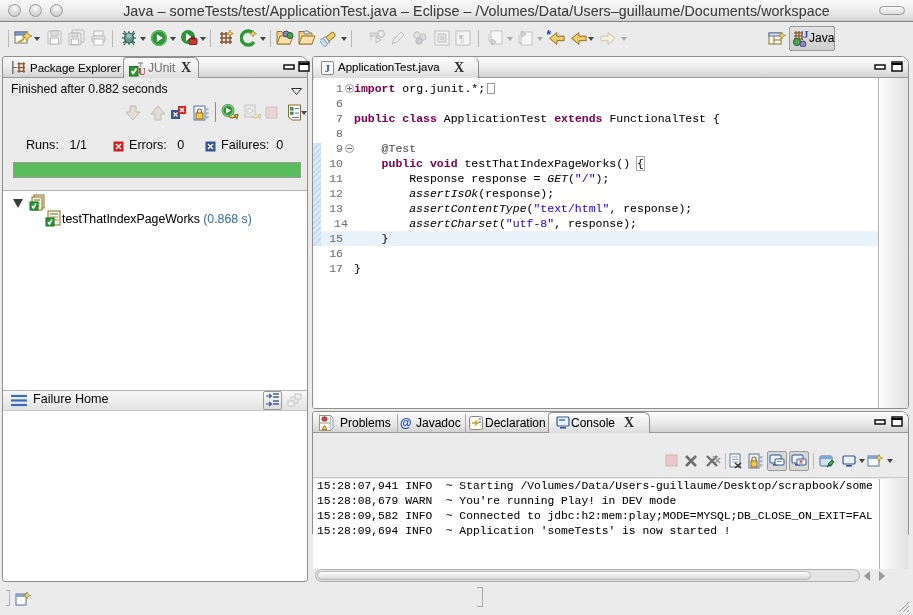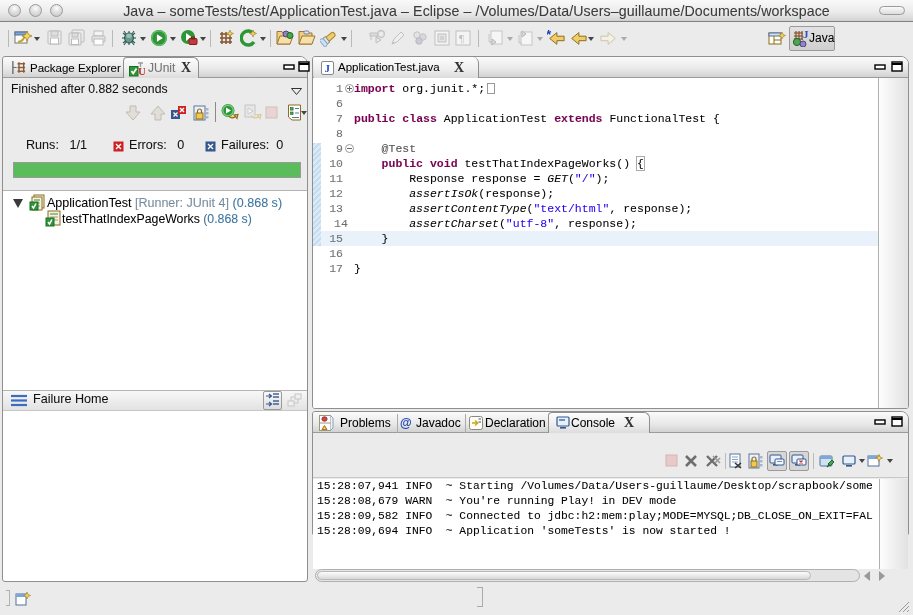--- a/index.html
+++ b/index.html
@@ -345,21 +345,20 @@
     <rect x="5" y="1" width="10" height="13" fill="#f6f2e2" stroke="#8a6d20"></rect>
     <line x1="7" y1="4" x2="13" y2="4" stroke="#a89e78"></line>
       <line x1="7" y1="7" x2="13" y2="7" stroke="#a89e78"></line>
     <rect x="3" y="3" width="10" height="13" fill="#f6f2e2" stroke="#8a6d20"></rect>
     <line x1="5" y1="6" x2="11" y2="6" stroke="#388a3c"></line>
       <line x1="5" y1="9" x2="11" y2="9" stroke="#a89e78"></line>
       <line x1="5" y1="12" x2="11" y2="12" stroke="#a89e78"></line>
     <rect x="1" y="8" width="8" height="8" fill="#2d9636" stroke="#1c6c24"></rect>
     <path d="M3 12 L4.5 14 L7 9.5" fill="none" stroke="#fff" stroke-width="1.5"></path>
   </svg>
-  <div class="abs" style="left:44px;top:139px;font-size:12.55px;color:#000;">ApplicationTest <span style="color:#8296aa;">[Runner: JUnit 4]</span> <span style="color:#3d7bab;">(0.868 s)</span></div>
   <svg class="abs" style="left:42px;top:153px;width:17px;height:17px;" viewBox="0 0 17 17">
     <rect x="3" y="1" width="12" height="14" fill="#f6f2e2" stroke="#8a6d20"></rect>
     <line x1="5" y1="4" x2="13" y2="4" stroke="#388a3c"></line>
       <line x1="5" y1="7" x2="13" y2="7" stroke="#a89e78"></line>
       <line x1="5" y1="10" x2="13" y2="10" stroke="#a89e78"></line>
     <rect x="1" y="8" width="8" height="8" fill="#2d9636" stroke="#1c6c24"></rect>
     <path d="M3 12 L4.5 14 L7 9.5" fill="none" stroke="#fff" stroke-width="1.5"></path>
   </svg>
   <div class="abs" style="left:59px;top:155px;font-size:12.3px;color:#000;">testThatIndexPageWorks <span style="color:#3d7bab;">(0.868 s)</span></div>
 

